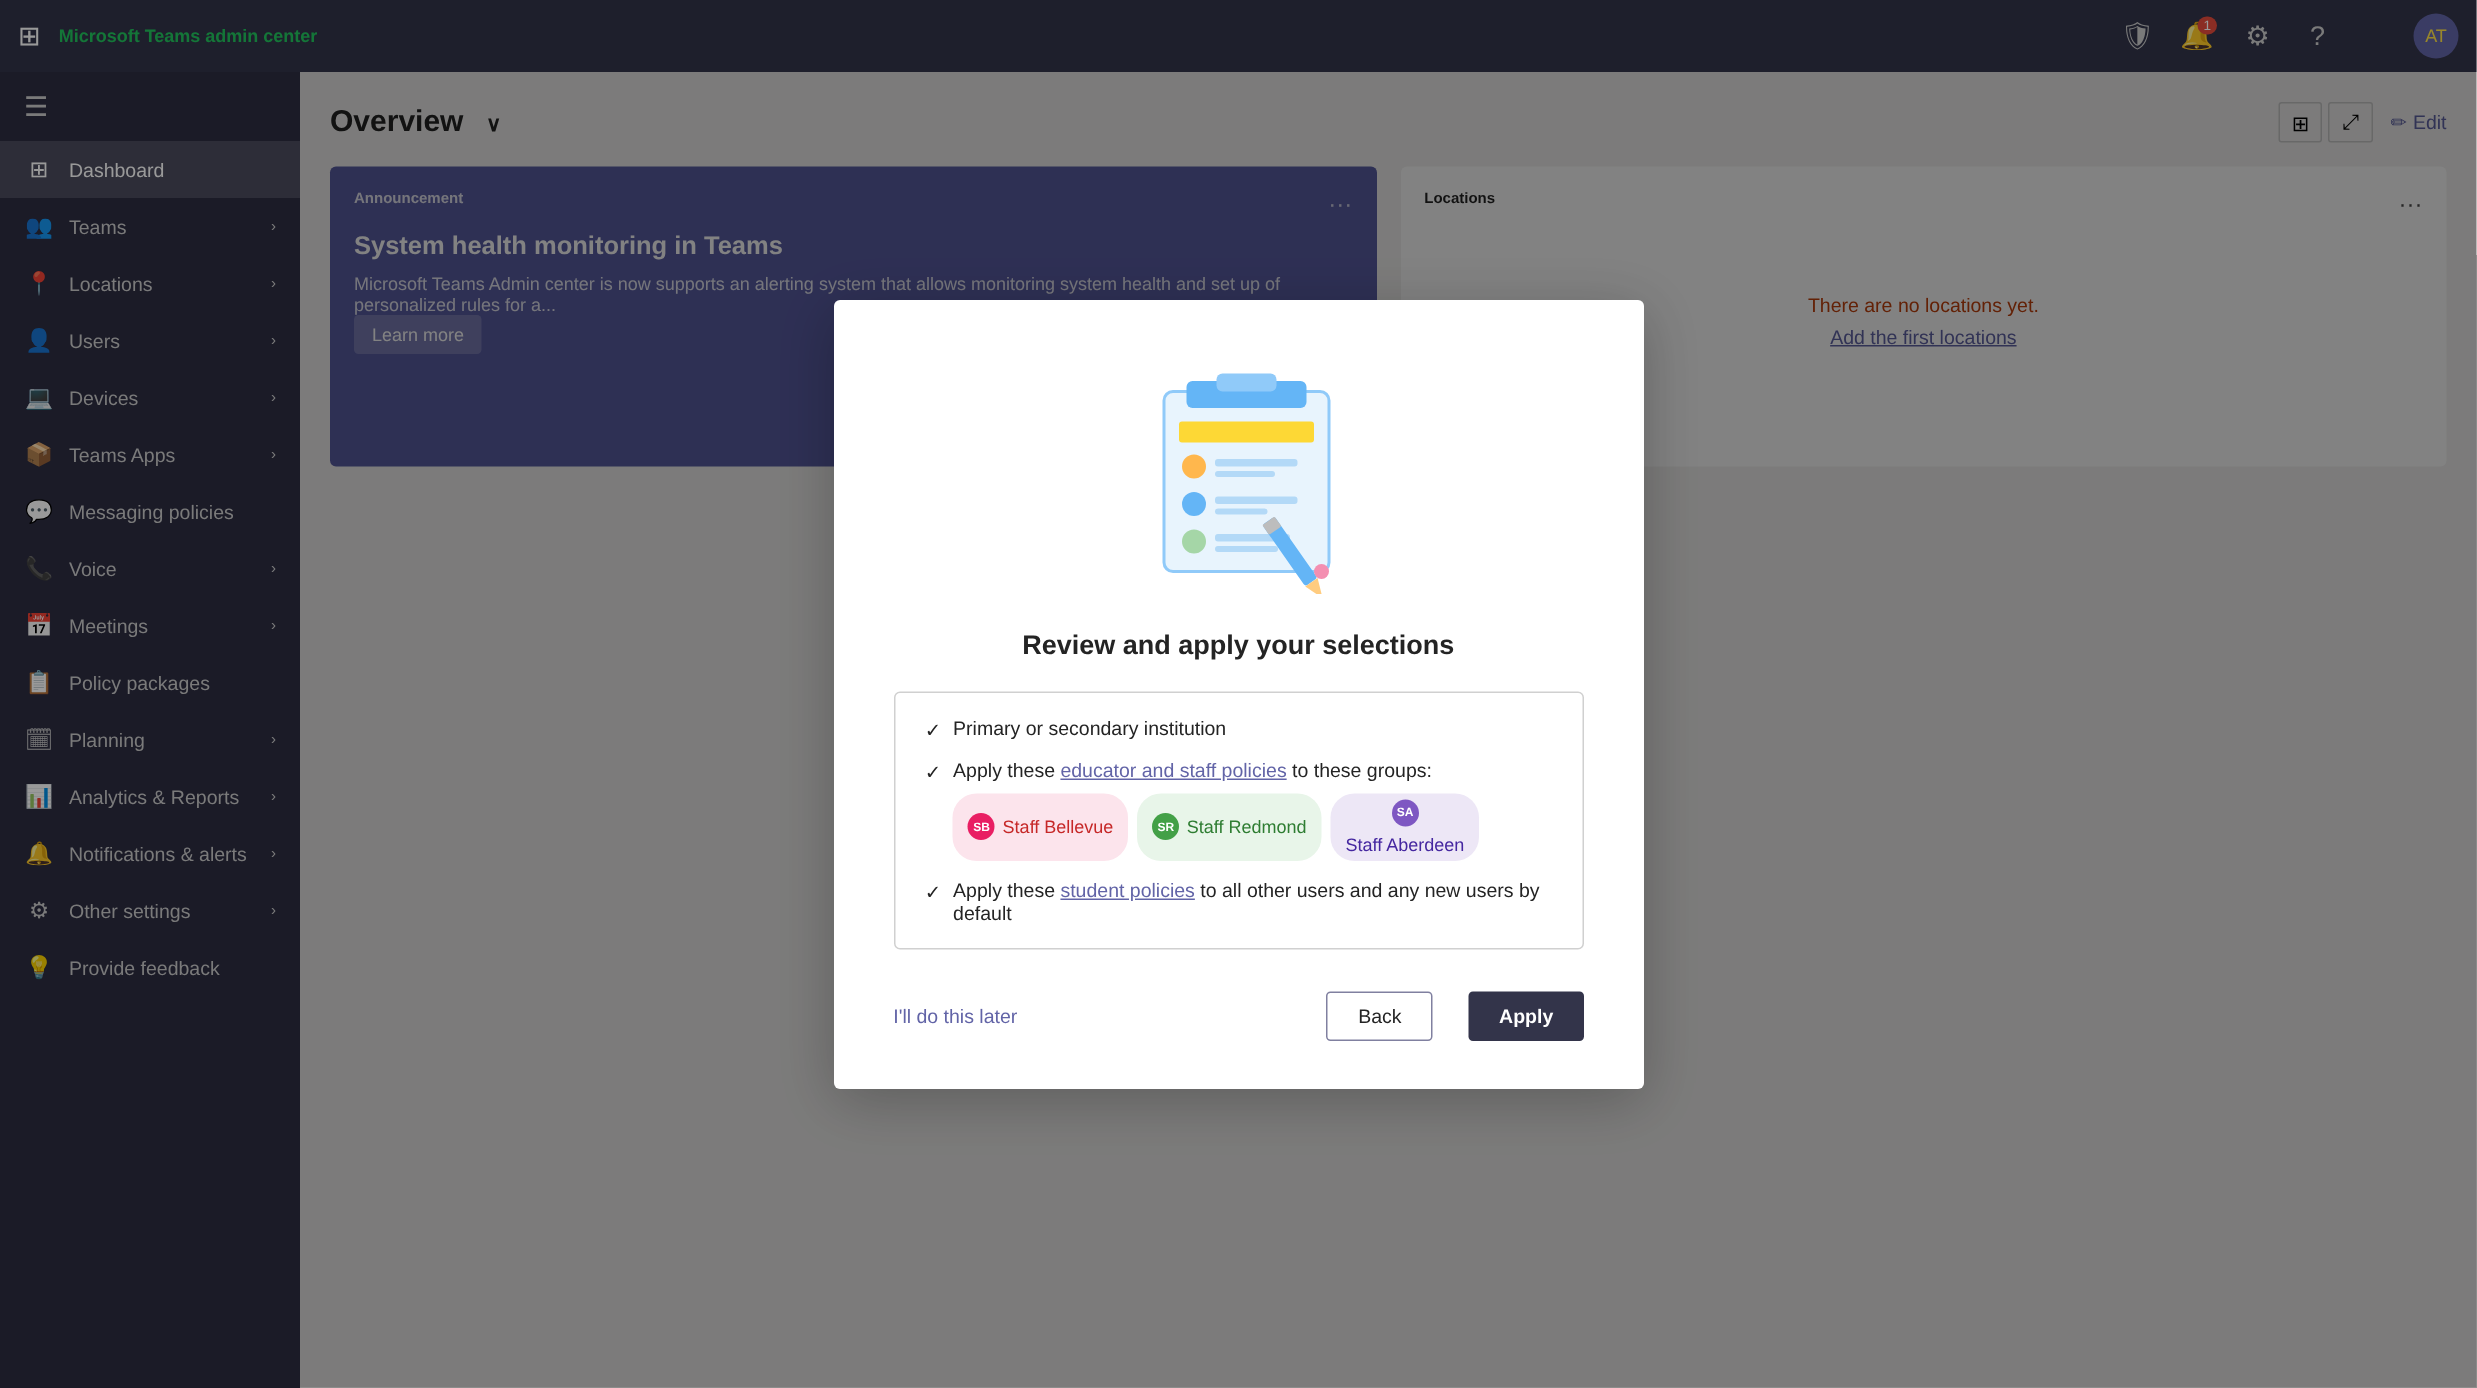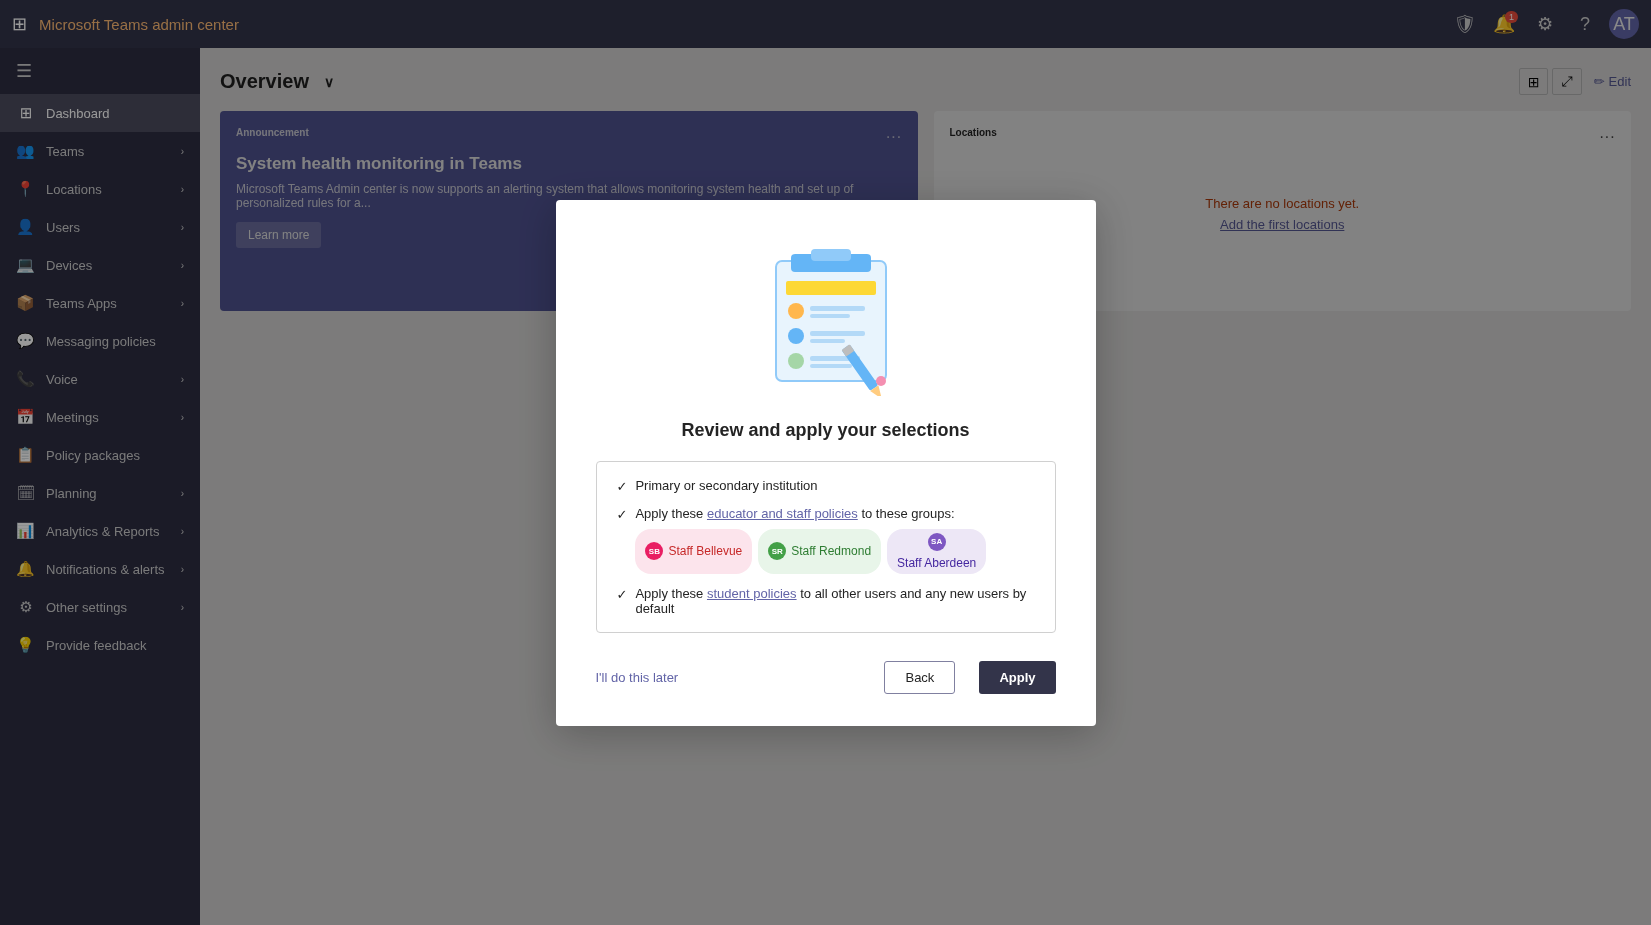--- a/index.html
+++ b/index.html
@@ -11,25 +11,25 @@
       background: #33344a;
       display: flex;
       align-items: center;
       padding: 0 12px;
       position: fixed;
       top: 0; left: 0; right: 0;
       z-index: 100;
     }
     .top-bar-grid { display: flex; align-items: center; }
     .top-bar-waffle { color: #fff; font-size: 18px; margin-right: 12px; cursor: pointer; }
-    .top-bar-title { color: #fdba74; font-size: 15px; font-weight: 400; }
+    .top-bar-title { color: #22c55e; font-size: 12px; font-weight: 700; }
     .top-bar-right { margin-left: auto; display: flex; align-items: center; gap: 8px; }
     .top-bar-icon { color: #ccc; font-size: 18px; width: 32px; height: 32px; display: flex; align-items: center; justify-content: center; cursor: pointer; position: relative; }
     .top-bar-badge { position: absolute; top: 3px; right: 3px; background: #e74c3c; color: #fff; font-size: 9px; border-radius: 8px; padding: 1px 4px; }
-    .top-bar-avatar { width: 30px; height: 30px; border-radius: 50%; background: #6264a7; display: flex; align-items: center; justify-content: center; color: #e5e5e5; font-size: 18px; cursor: pointer; }
+    .top-bar-avatar { width: 30px; height: 30px; border-radius: 50%; background: #6264a7; display: flex; align-items: center; justify-content: center; color: #fde047; font-size: 12px; cursor: pointer; margin-left: 40px; }
 
     
     .sidebar {
       position: fixed;
       top: 48px;
       left: 0;
       width: 200px;
       bottom: 0;
       background: #2d2d42;
       overflow-y: auto;
@@ -93,21 +93,21 @@
     }
     .card {
       background: #fff;
       border-radius: 4px;
       padding: 16px;
       min-height: 200px;
     }
     .card-announcement { background: #5b5ea6; color: #fff; }
     .card-title { font-size: 10px; font-weight: 600; margin-bottom: 8px; opacity: 0.85; }
     .card-heading { font-size: 17px; font-weight: 700; margin-bottom: 8px; }
-    .card-text { font-size: 12px; opacity: 0.85; margin-bottom: 12px; }
+    .card-text { font-size: 12px; opacity: 0.85; }
     .learn-more-btn {
       background: rgba(255,255,255,0.2);
       border: none;
       color: #fff;
       padding: 6px 12px;
       border-radius: 3px;
       cursor: pointer;
       font-size: 12px;
     }
     .card-dots { margin-left: auto; cursor: pointer; color: inherit; opacity: 0.7; }

